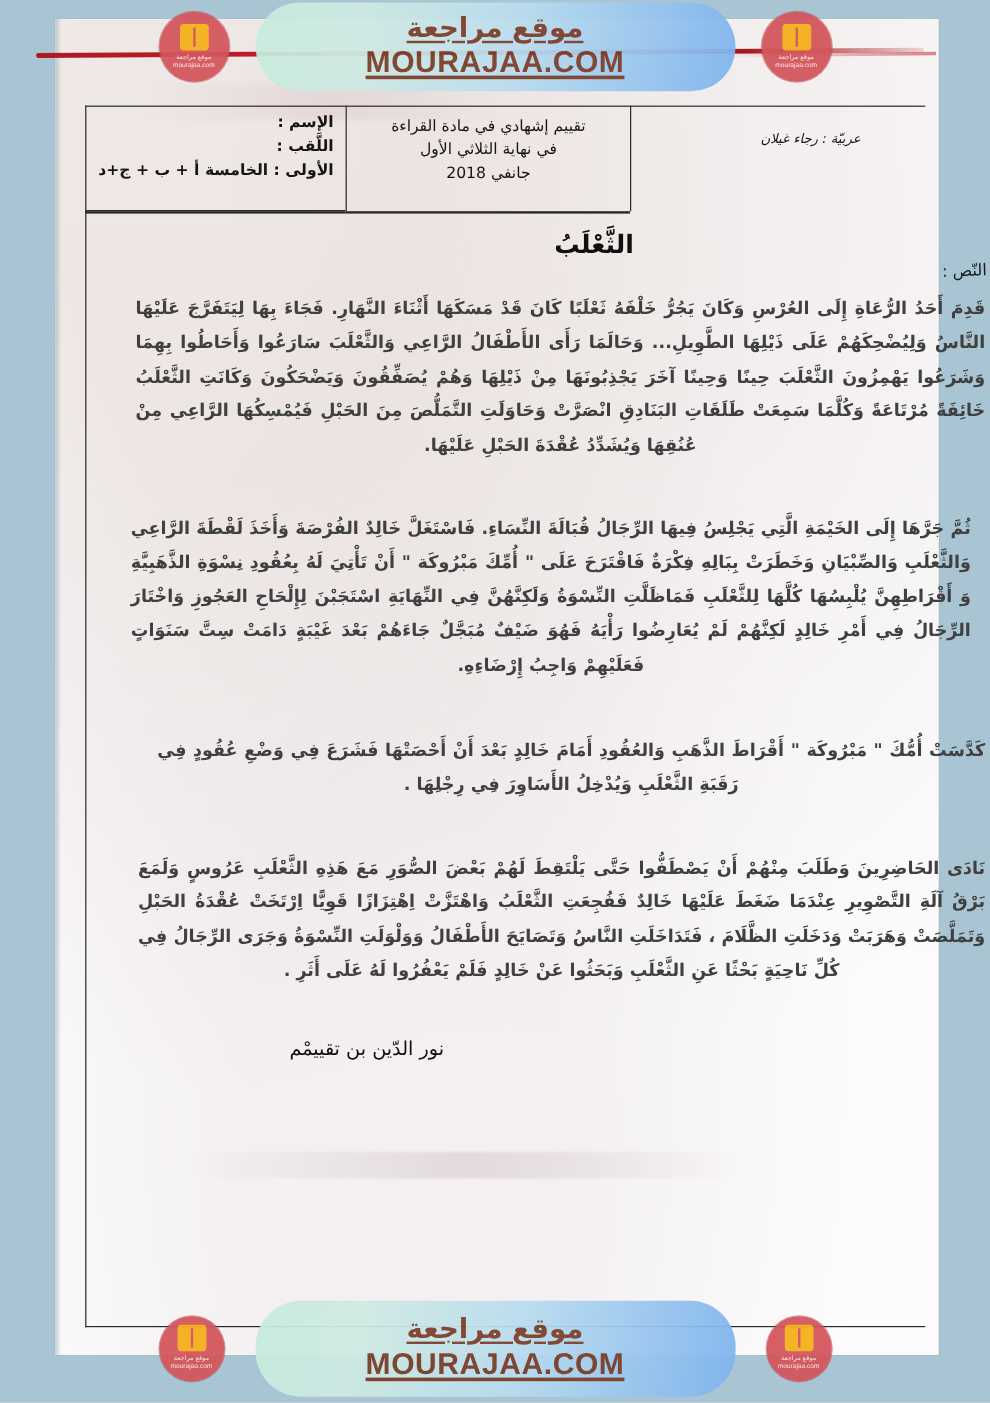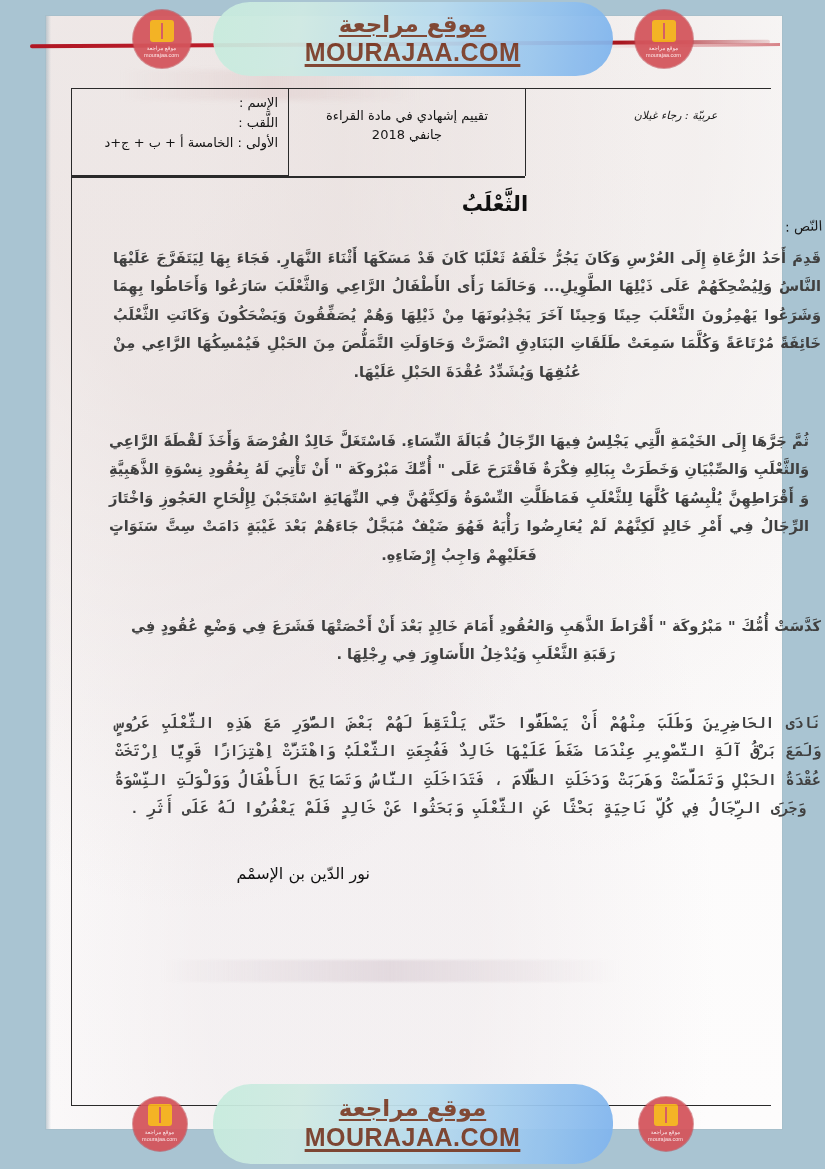--- a/index.html
+++ b/index.html
@@ -144,31 +144,31 @@
   }
   .hdr-right .teacher{
     font-size: 11px; font-style: italic; margin-top: 13px; text-align:center;
     direction: rtl;
   }
   .hdr-mid {
     width: 237px;
     border-left: 1.6px solid #2a2a2a;
     text-align: center;
     font-size: 13px;
-    padding-top: 19px;
+    padding-top: 9px;
   }
   .hdr-mid .ln { margin-bottom: 1px; }
   .hdr-left {
     width: 217px;
     text-align: right;
     font-size: 13px;
     padding-top: 6px;
     border-bottom: 1.6px solid #2a2a2a;
   }
-  .hdr-left .ln { margin-bottom: 1.5px; }
+  .hdr-left .ln { margin-bottom: 1.5px; font-weight: bold; }
   .hdr-table-bottom-rule{
     position:absolute; left:71px; top:176px; width:217px; height:1.6px;
     background:#2a2a2a; z-index:9;
   }
   .hdr-mid-rule{
     position:absolute; left:288px; top:176px; width:237px; height:1.6px;
     background:#2a2a2a; z-index:9;
   }
 
   
@@ -203,21 +203,21 @@
     color: #404040;
     text-align: justify;
     text-align-last: center;
     direction: rtl;
     font-weight: 600;
     letter-spacing: .1px;
   }
   .p1 { position:absolute; right: 4px; top: 62px;  width: 708px; }
   .p2 { position:absolute; right: 16px; top: 245px; width: 700px; }
   .p3 { position:absolute; right: 4px; top: 430px; width: 690px; }
-  .p4 { position:absolute; right: 4px; top: 528px; width: 706px; font-family: Liberation Mono, monospace; }
+  .p4 { position:absolute; right: 4px; top: 528px; width: 706px; }
   .signature {
     position: absolute;
     right: 455px; top: 682px;
     font-family: "DejaVu Sans", sans-serif;
     font-size: 16px;
     color: #101010;
     direction: rtl;
   }
 
   
@@ -250,20 +250,21 @@
 <div class="doc-frame"></div>
 
 <div class="hdr-table">
 
   <div class="hdr-cell hdr-right">
     <div class="teacher">عربيّة : رجاء غيلان</div>
   </div>
 
   <div class="hdr-cell hdr-mid">
     <div class="ln">تقييم إشهادي في مادة  القراءة</div>
+    <div class="ln">في نهاية الثلاثي الأول</div>
     <div class="ln">جانفي 2018</div>
   </div>
 
   <div class="hdr-cell hdr-left">
     <div class="ln">الإسم :</div>
     <div class="ln">اللَّقب :</div>
     <div class="ln">الأولى : الخامسة أ + ب + ج+د</div>
   </div>
 
 </div>
@@ -274,21 +275,21 @@
 
   <div class="nass-label">النّص :</div>
 
   <div class="doc-title">الثَّعْلَبُ</div>
 
   <div class="para p1">قَدِمَ أَحَدُ الرُّعَاةِ إِلَى العُرْسِ وَكَانَ يَجُرُّ خَلْفَهُ ثَعْلَبًا كَانَ قَدْ مَسَكَهَا أَثْنَاءَ النَّهَارِ. فَجَاءَ بِهَا لِيَتَفَرَّجَ عَلَيْهَا النَّاسُ وَلِيُضْحِكَهُمْ عَلَى ذَيْلِهَا الطَّوِيلِ... وَحَالَمَا رَأَى الأَطْفَالُ الرَّاعِي وَالثَّعْلَبَ سَارَعُوا وَأَحَاطُوا بِهِمَا وَشَرَعُوا يَهْمِزُونَ الثَّعْلَبَ حِينًا وَحِينًا آخَرَ يَجْذِبُونَهَا مِنْ ذَيْلِهَا وَهُمْ يُصَفِّقُونَ وَيَضْحَكُونَ وَكَانَتِ الثَّعْلَبُ خَائِفَةً مُرْتَاعَةً وَكُلَّمَا سَمِعَتْ طَلَقَاتِ البَنَادِقِ انْصَرَّتْ وَحَاوَلَتِ التَّمَلُّصَ مِنَ الحَبْلِ فَيُمْسِكُهَا الرَّاعِي مِنْ عُنُقِهَا وَيُشَدِّدُ عُقْدَةَ الحَبْلِ عَلَيْهَا.</div>
   <div class="para p2">ثُمَّ جَرَّهَا إِلَى الخَيْمَةِ الَّتِي يَجْلِسُ فِيهَا الرِّجَالُ قُبَالَةَ النِّسَاءِ. فَاسْتَغَلَّ خَالِدٌ الفُرْصَةَ وَأَخَذَ لَقْطَةَ الرَّاعِي وَالثَّعْلَبِ وَالصِّبْيَانِ وَخَطَرَتْ بِبَالِهِ فِكْرَةٌ فَاقْتَرَحَ عَلَى " أُمِّكَ مَبْرُوكَة " أَنْ تَأْتِيَ لَهُ بِعُقُودِ نِسْوَةِ الذَّهَبِيَّةِ وَ أَقْرَاطِهِنَّ يُلْبِسُهَا كُلَّهَا لِلثَّعْلَبِ فَمَاظَلَّتِ النِّسْوَةُ وَلَكِنَّهُنَّ فِي النِّهَايَةِ اسْتَجَبْنَ لِإِلْحَاحِ العَجُوزِ وَاخْتَارَ الرِّجَالُ فِي أَمْرِ خَالِدٍ لَكِنَّهُمْ لَمْ يُعَارِضُوا رَأْيَهُ فَهُوَ ضَيْفٌ مُبَجَّلٌ جَاءَهُمْ بَعْدَ غَيْبَةٍ دَامَتْ سِتَّ سَنَوَاتٍ فَعَلَيْهِمْ وَاجِبُ إِرْضَاءِهِ.</div>
   <div class="para p3">كَدَّسَتْ أُمُّكَ " مَبْرُوكَة " أَقْرَاطَ الذَّهَبِ وَالعُقُودِ أَمَامَ خَالِدٍ بَعْدَ أَنْ أَحْصَتْهَا فَشَرَعَ فِي وَضْعِ عُقُودٍ فِي رَقَبَةِ الثَّعْلَبِ وَيُدْخِلُ الأَسَاوِرَ فِي رِجْلِهَا .</div>
   <div class="para p4">نَادَى الحَاضِرِينَ وَطَلَبَ مِنْهُمْ أَنْ يَصْطَفُّوا حَتَّى يَلْتَقِطَ لَهُمْ بَعْضَ الصُّوَرِ مَعَ هَذِهِ الثَّعْلَبِ عَرُوسٍ وَلَمَعَ بَرْقُ آلَةِ التَّصْوِيرِ عِنْدَمَا ضَغَطَ عَلَيْهَا خَالِدٌ فَفُجِعَتِ الثَّعْلَبُ وَاهْتَزَّتْ اِهْتِزَازًا قَوِيًّا اِرْتَخَتْ عُقْدَةُ الحَبْلِ وَتَمَلَّصَتْ وَهَرَبَتْ وَدَخَلَتِ الظَّلَامَ ، فَتَدَاخَلَتِ النَّاسُ وَتَصَايَحَ الأَطْفَالُ وَوَلْوَلَتِ النِّسْوَةُ وَجَرَى الرِّجَالُ فِي كُلِّ نَاحِيَةٍ بَحْثًا عَنِ الثَّعْلَبِ وَبَحَثُوا عَنْ خَالِدٍ فَلَمْ يَعْفُرُوا لَهُ عَلَى أَثَرِ .</div>
 
-  <div class="signature">نور الدّين بن الإسمْم</div>
+  <div class="signature">نور الدّين بن تقييمْم</div>
 </div>
 
 <div class="wm top">
   <div class="wm-pill">
     <div class="wm-badge left">
       <div class="book"></div>
       <div class="tag">موقع مراجعة<br>mourajaa.com</div>
     </div>
     <div class="wm-ar">موقع مراجعة</div>
     <div class="wm-en">MOURAJAA.COM</div>

